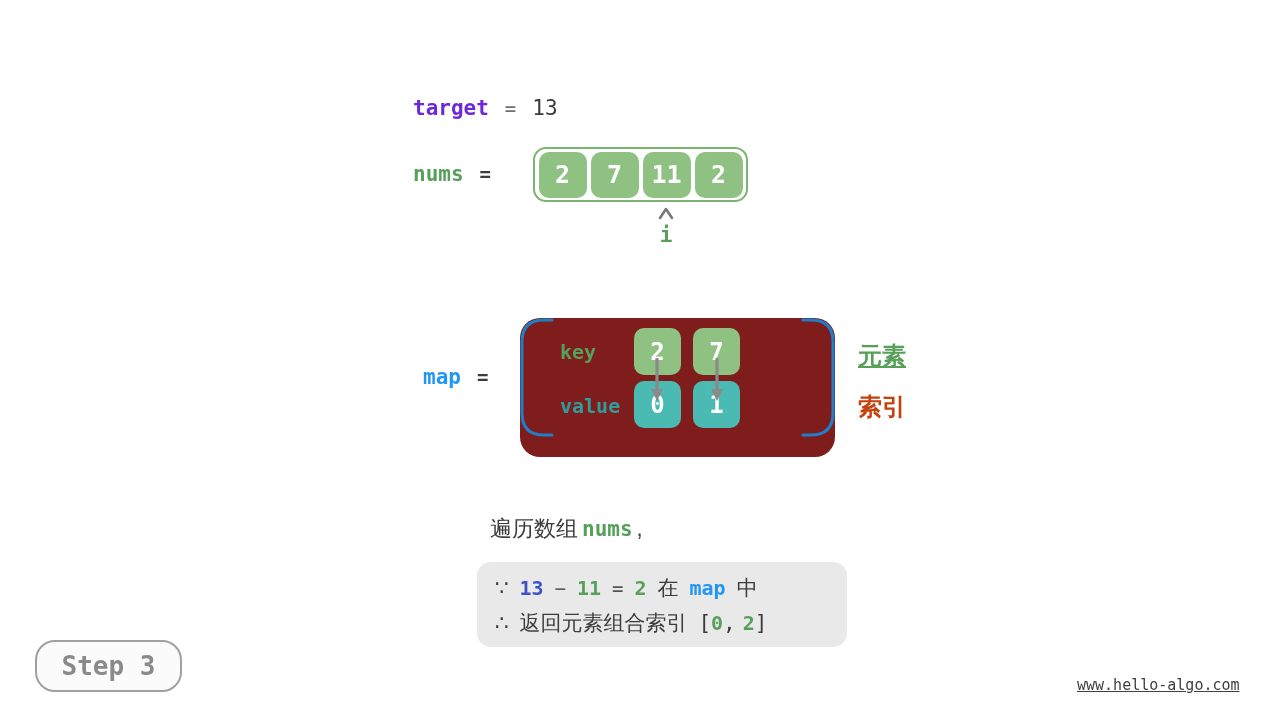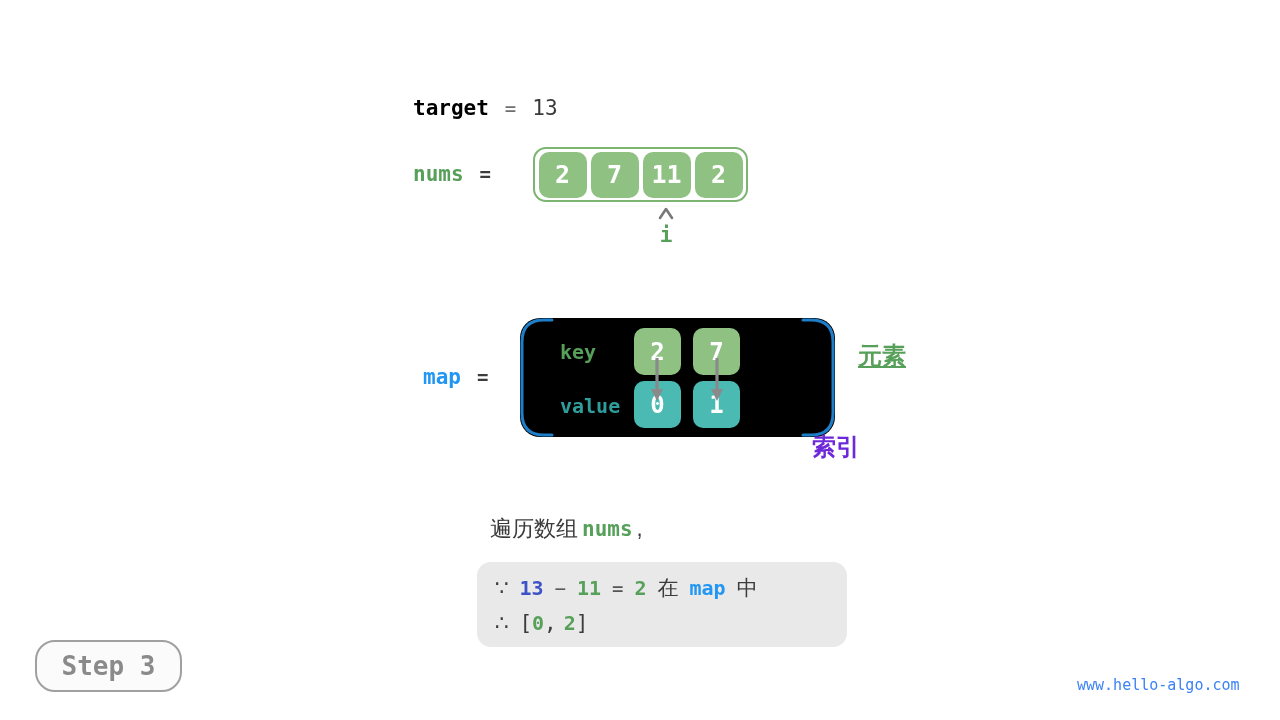--- a/index.html
+++ b/index.html
@@ -14,21 +14,21 @@
     overflow: hidden;
   }
   .mono { font-family: "DejaVu Sans Mono", "Liberation Mono", monospace; }
 
   
   .target-line {
     position: absolute; left: 413px; top: 96px;
     display: flex; align-items: baseline; gap: 16px;
     font-size: 21px;
   }
-  .kw-target { color: #000000; font-weight: bold; text-align: right; }
+  .kw-target { color: #6d28d9; font-weight: bold; text-align: right; }
   .eq-gray { color: #6f6f6f; font-size: 19px; }
   .target-value { color: #3a3a3a; font-size: 21px; }
 
   
   .nums-line {
     position: absolute; left: 413px; top: 162px;
     display: flex; align-items: baseline; gap: 16px;
     font-size: 21px;
   }
   .kw-nums { color: #57a05a; font-weight: bold; }
@@ -58,22 +58,22 @@
   
   .map-line {
     position: absolute; left: 423px; top: 365px;
     display: flex; align-items: baseline; gap: 16px;
     font-size: 21px;
   }
   .kw-map { color: #2196f3; font-weight: bold; }
 
   .map-panel {
     position: absolute; left: 520px; top: 318px;
-    width: 315px; height: 119px;
-    background: #000000; border-radius: 20px;
+    width: 315px; height: 139px;
+    background: #7f1d1d; border-radius: 20px;
   }
   .map-panel svg.brackets { position: absolute; left: 0; top: 0; }
   .key-label {
     position: absolute; left: 40px; top: 22px;
     color: #57a05a; font-size: 20px; font-weight: bold;
   }
   .value-label {
     position: absolute; left: 40px; top: 76px;
     color: #2e9e9c; font-size: 20px; font-weight: bold;
   }
@@ -86,22 +86,22 @@
   .vcell { background: #4abab3; top: 63px; }
   .col-0 { left: 114px; }
   .col-1 { left: 173px; }
   .map-arrows { position: absolute; left: 0; top: 0; pointer-events: none; }
 
   .side-label-element {
     position: absolute; left: 858px; top: 340px;
     color: #57a05a; font-size: 24px; font-weight: bold; text-decoration: underline;
   }
   .side-label-index {
-    position: absolute; left: 812px; top: 391px;
-    color: #6d28d9; font-size: 24px; font-weight: bold; margin-top: 40px;
+    position: absolute; left: 858px; top: 391px;
+    color: #c2410c; font-size: 24px; font-weight: bold;
   }
 
   
   .caption {
     position: absolute; left: 490px; top: 514px;
     display: flex; align-items: baseline; gap: 4px;
     font-size: 22px; color: #3c3c3c;
   }
   .caption .code { color: #57a05a; font-weight: bold; font-size: 21px; }
 
@@ -131,21 +131,21 @@
     width: 147px; height: 52px;
     border: 2px solid #a0a0a0; border-radius: 20px;
     background: #fbfbfb;
     display: flex; align-items: center; justify-content: center;
     color: #8a8a8a; font-size: 26px; font-weight: bold;
   }
 
   
   .watermark {
     position: absolute; left: 1077px; top: 676px;
-    color: #3b82f6; font-size: 15px;
+    color: #404040; font-size: 15px; text-decoration: underline;
   }
 </style>
 </head>
 <body>
 
 <div class="canvas">
 
   <div class="target-line">
     <span class="kw-target mono">target</span>
     <span class="eq-gray mono">=</span>
@@ -218,20 +218,21 @@
       <span class="tok-op mono">−</span>
       <span class="tok-green mono">11</span>
       <span class="tok-op mono">=</span>
       <span class="tok-green mono">2</span>
       <span class="tok-dark">在</span>
       <span class="tok-cyan mono">map</span>
       <span class="tok-dark">中</span>
     </div>
     <div class="c-line">
       <span class="tok-dark">∴</span>
+      <span class="tok-dark">返回元素组合索引</span>
       <span class="bracket-group">
         <span class="tok-dark mono">[</span>
         <span class="tok-green mono">0</span>
         <span class="tok-dark mono sp">,</span>
         <span class="tok-green mono">2</span>
         <span class="tok-dark mono">]</span>
       </span>
     </div>
   </div>
 

